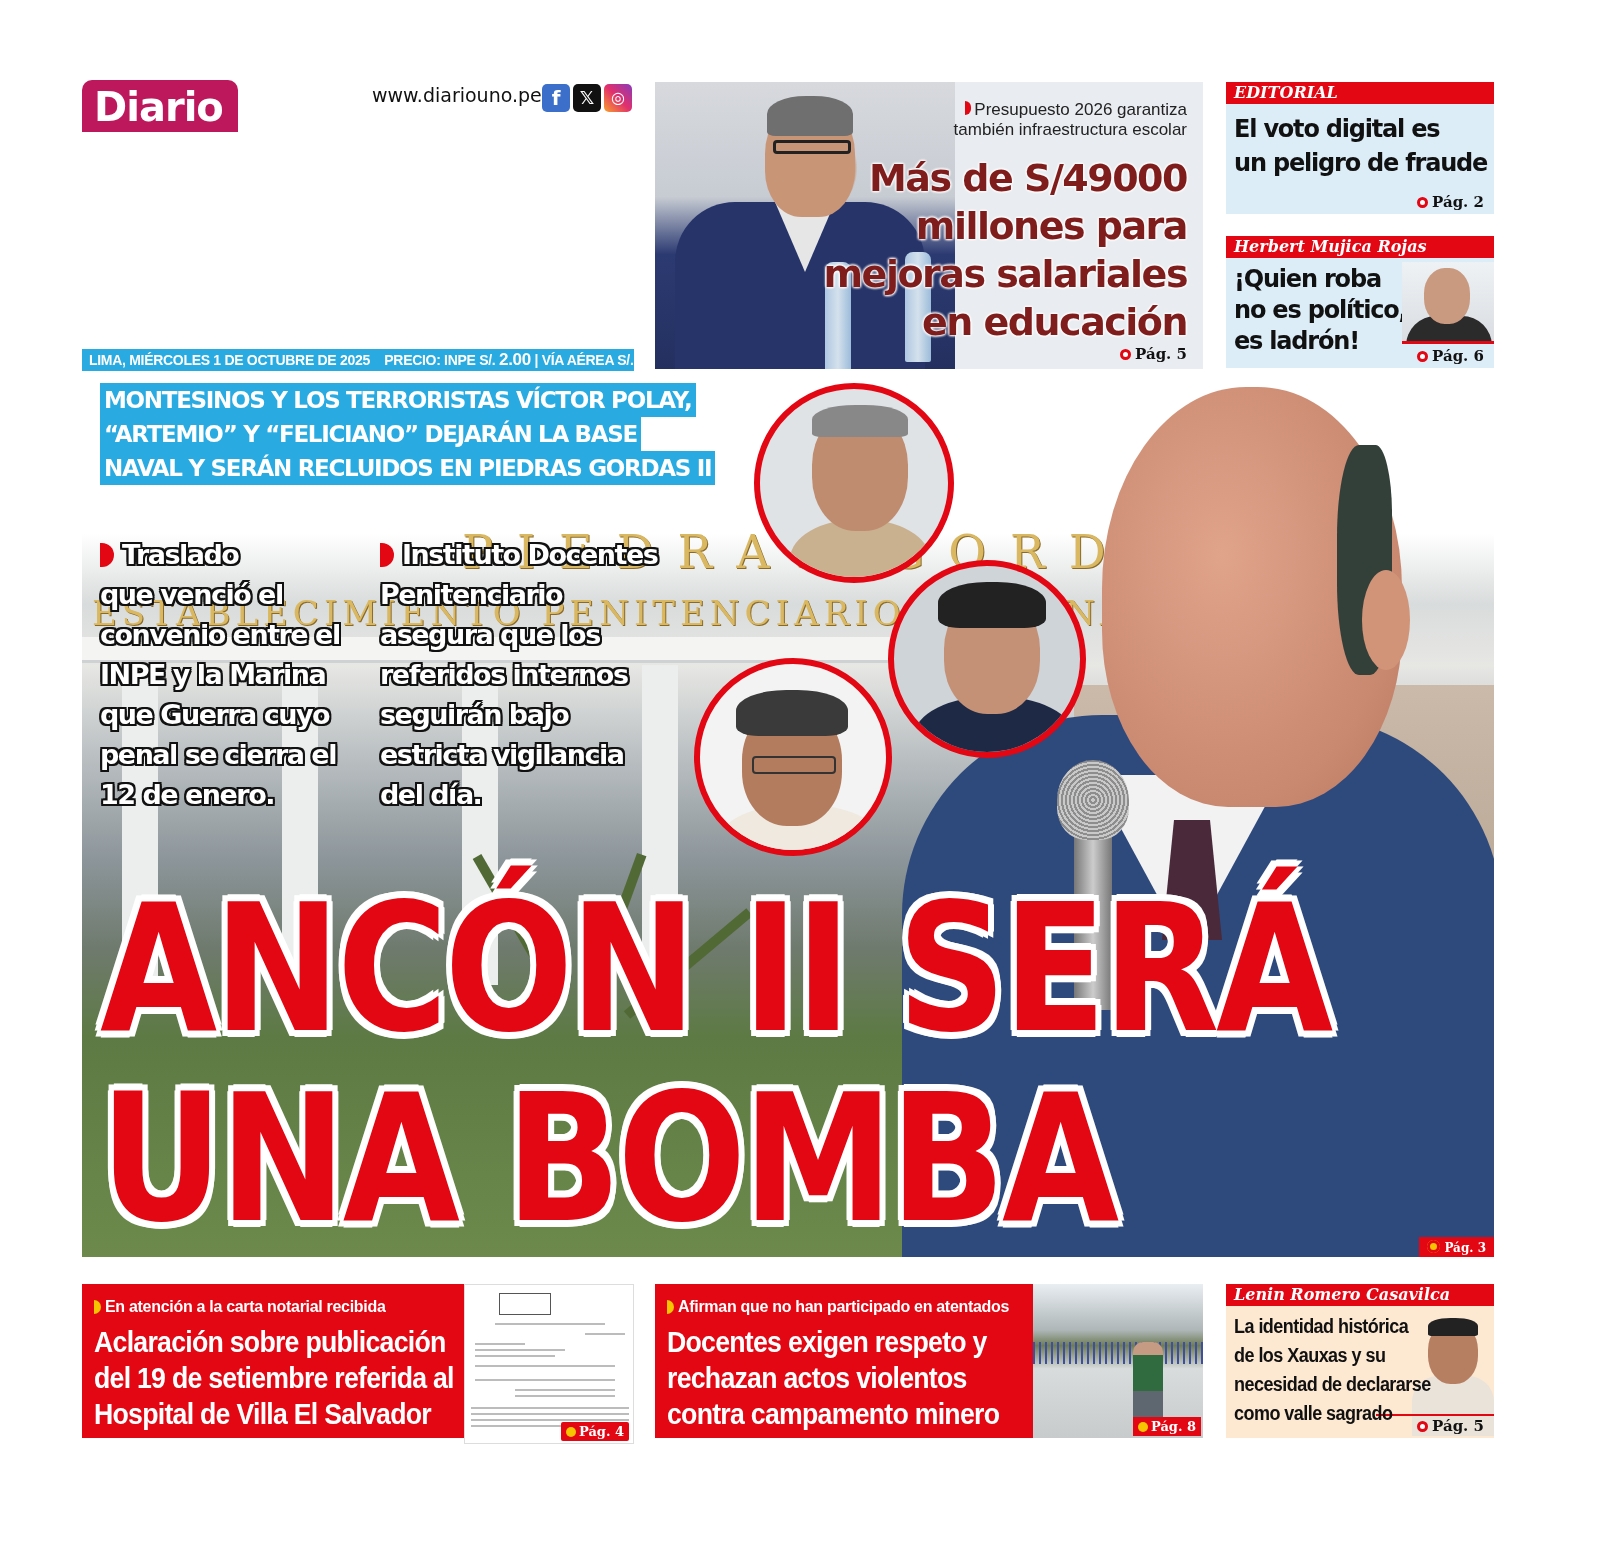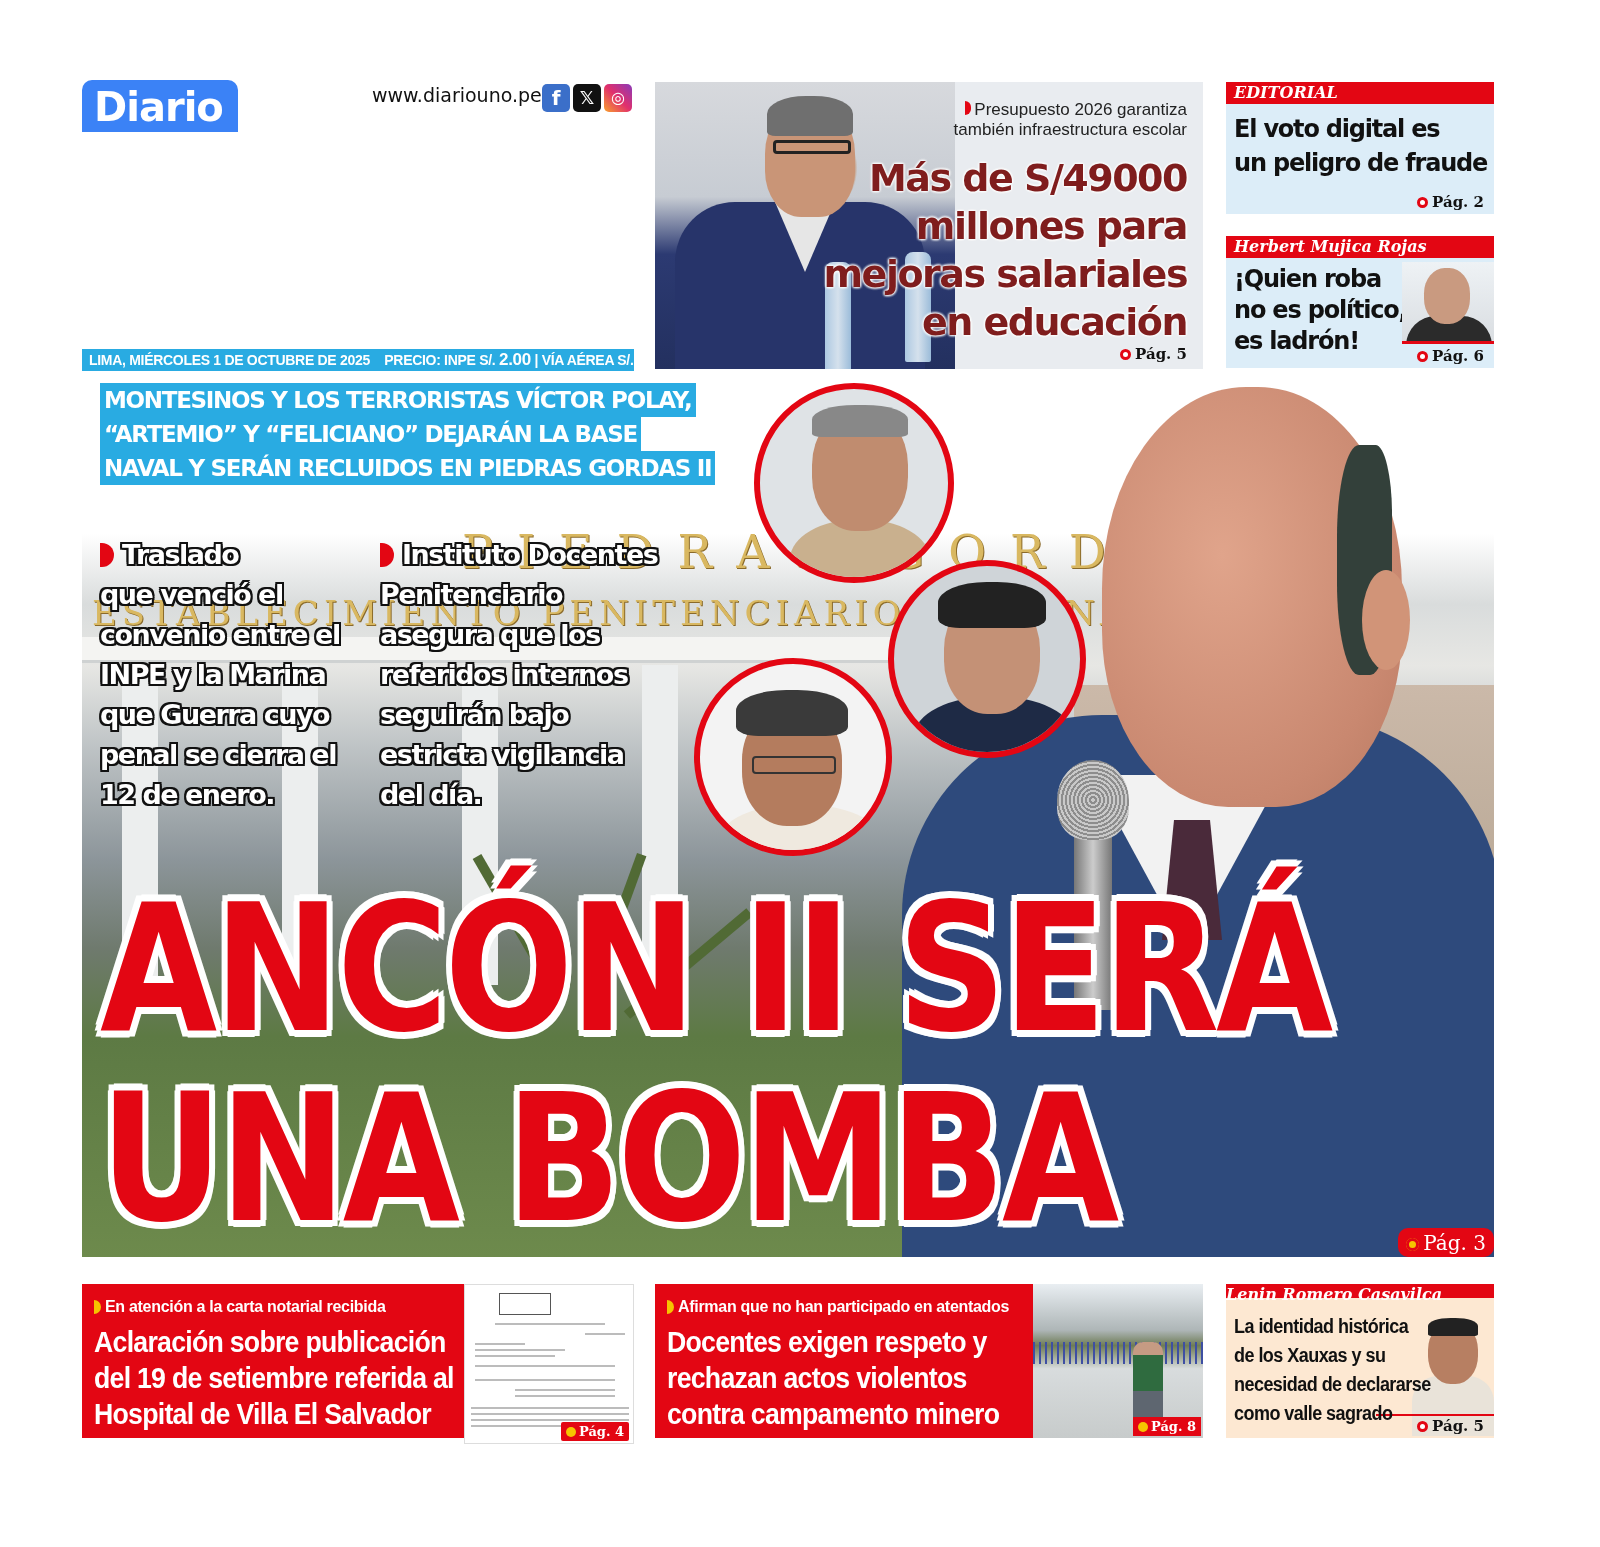--- a/index.html
+++ b/index.html
@@ -7,21 +7,21 @@
     width: 1600px; height: 1547px; background: #ffffff;
     font-family: "Liberation Sans", "DejaVu Sans", sans-serif;
     position: relative; overflow: hidden;
   }
   .abs { position: absolute; }
 
   
   .mast { left: 82px; top: 80px; width: 552px; height: 295px; }
   .mast .diario-tab {
     position: absolute; left: 0; top: 0; width: 156px; height: 52px;
-    background: #3b82f6; border-radius: 10px 10px 0 0;
+    background: #be185d; border-radius: 10px 10px 0 0;
   }
   .mast .diario-tab span {
     position: absolute; left: 12px; top: 4px; color: #fff; font-weight: 900;
     font-size: 40px; letter-spacing: -1px; font-family: "DejaVu Sans", sans-serif;
   }
   .mast .logo-box {
     position: absolute; left: 0; top: 44px; width: 552px; height: 225px;
     background: #e30613; border-radius: 0 10px 0 0;
   }
   .mast .logo-text {
@@ -137,21 +137,21 @@
   .big-headline {
     position: absolute; left: 18px; top: 500px; color: #e30613; font-family: "DejaVu Sans", sans-serif; font-weight: 900;
     font-size: 176px; line-height: 190px; letter-spacing: -4px; white-space: nowrap;
     text-shadow: -6px -6px 0 #fff, 6px -6px 0 #fff, -6px 6px 0 #fff, 6px 6px 0 #fff, 0 7px 0 #fff, 7px 0 0 #fff, 0 -7px 0 #fff, -7px 0 0 #fff;
     transform: scaleX(0.86); transform-origin: left top;
   }
   .main .pag-main {
     position: absolute; right: 0; bottom: 0; background: #e30613; color: #fff; padding: 3px 8px 2px 8px;
   }
   .main .pag-main .dot { border-color: #f6c400; background: #f6c400; box-shadow: inset 0 0 0 3px #e30613; border-width: 2px; }
-  .main .pag-main { font-family: "DejaVu Serif", serif; font-weight: 400; font-size: 20px; border-radius: 10px; }
+  .main .pag-main { font-family: "DejaVu Serif", serif; font-weight: 700; font-size: 12px; }
 
   
   .bot { top: 1284px; height: 154px; }
   .red-card { position: absolute; background: #e30613; color: #fff; }
   .red-card .kick { position: absolute; left: 12px; top: 14px; font-size: 16px; font-weight: 700; letter-spacing: -0.3px; }
   .red-card .kick .tri { display:inline-block; width: 7px; height: 14px; background: #f6c400; border-radius: 0 7px 7px 0; margin-right: 4px; vertical-align: -2px; }
   .red-card .hd { position: absolute; left: 12px; top: 40px; font-family: "Liberation Sans", sans-serif; font-weight: 700; font-size: 29px; line-height: 36px; letter-spacing: -0.8px; transform: scaleX(0.92); transform-origin: left top; white-space: nowrap; }
   .b1 { left: 82px; width: 382px; height: 154px; }
   .b2 { left: 655px; width: 378px; height: 154px; }
   .doc-card { position: absolute; left: 464px; top: 1284px; width: 170px; height: 160px; background: #fff; border: 1px solid #ddd; overflow: hidden; }
@@ -159,21 +159,21 @@
   .doc-card .ln { position:absolute; height: 2px; background: #bcbcbc; }
   .doc-card .pag-doc { position:absolute; right: 4px; bottom: 2px; background: #e30613; color: #fff; padding: 2px 5px; font-family: "DejaVu Serif", serif; font-weight: 700; font-size: 13px; border-radius: 2px; }
   .doc-card .pag-doc .dot { display:inline-block; width: 10px; height: 10px; border-radius:50%; background:#f6c400; margin-right: 3px; vertical-align: -1px; }
   .school-photo { position: absolute; left: 1033px; top: 1284px; width: 170px; height: 154px; overflow: hidden;
     background: linear-gradient(180deg,#e9eef2 0%,#aeb6b7 30%,#6e7c56 40%,#d8dcdd 55%,#c7cbcb 100%); }
   .school-photo .girl { position:absolute; left: 100px; top: 58px; width: 30px; height: 90px; background: linear-gradient(180deg,#c59b83 0 14%, #2f6b3f 14% 55%, #5e6670 55% 85%, #c59b83 85%); border-radius: 10px 10px 2px 2px; }
   .school-photo .fence { position:absolute; left: 0; top: 58px; width: 100%; height: 22px; background: repeating-linear-gradient(90deg,#3e4fa2 0 2px, transparent 2px 6px); }
   .school-photo .pag-s { position:absolute; right: 2px; bottom: 2px; background: #e30613; color: #fff; padding: 2px 5px; font-family: "DejaVu Serif", serif; font-weight: 700; font-size: 13px; }
   .school-photo .pag-s .dot { display:inline-block; width: 10px; height: 10px; border-radius:50%; background:#f6c400; margin-right: 3px; vertical-align: -1px; }
   .op3 { position: absolute; left: 1226px; top: 1284px; width: 268px; height: 154px; background: #fde8d2; overflow: hidden; }
-  .op3 .bar { height: 14px; background: #e30613; color: #fff; font-family: "DejaVu Serif", serif; font-style: italic; font-weight: 700; font-size: 16px; line-height: 22px; }
+  .op3 .bar { height: 22px; background: #e30613; color: #fff; font-family: "DejaVu Serif", serif; font-style: italic; font-weight: 700; font-size: 16px; line-height: 22px; padding-left: 8px; }
   .op3 .title { position: absolute; left: 8px; top: 28px; font-family: "Liberation Sans", sans-serif; font-weight: 700; font-size: 20px; line-height: 29px; letter-spacing: -0.6px; color: #111; transform: scaleX(0.9); transform-origin: left top; white-space: nowrap; z-index: 2; }
   .op3 .photo { position:absolute; right: 0; top: 30px; width: 82px; height: 118px; }
   .op3 .photo .face { position:absolute; left: 16px; top: 8px; width: 50px; height: 62px; border-radius: 45%; background: #b77f62; }
   .op3 .photo .hair { position:absolute; left: 16px; top: 4px; width: 50px; height: 18px; border-radius: 45% 45% 10% 10%; background: #222; }
   .op3 .photo .body { position:absolute; left: 0; top: 62px; width: 82px; height: 60px; border-radius: 26px 26px 0 0; background: #e9e3d9; }
   .op3 .rline { position:absolute; left: 150px; top: 130px; width: 118px; height: 2px; background: #e30613; }
   .op3 .pag { position: absolute; right: 10px; bottom: 3px; }
 </style>
 </head>
 <body>

